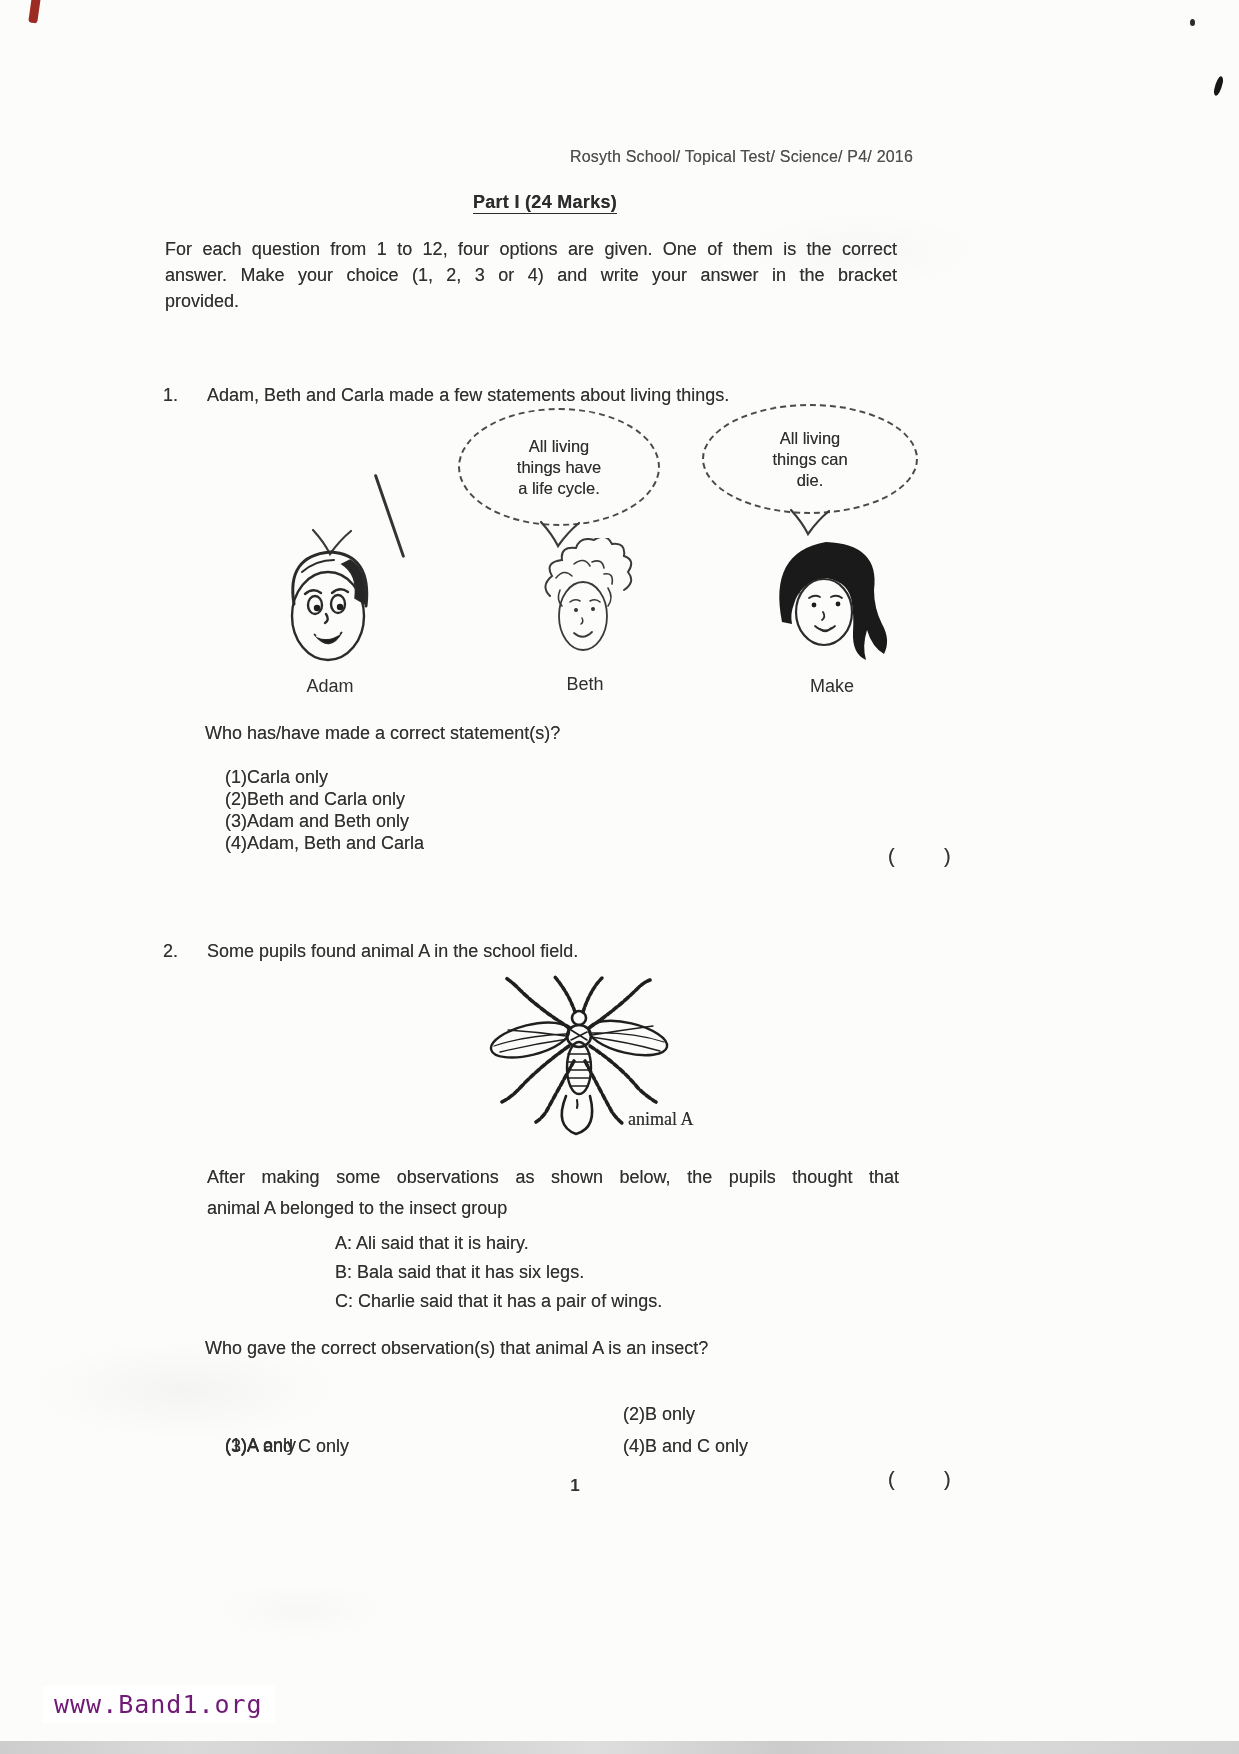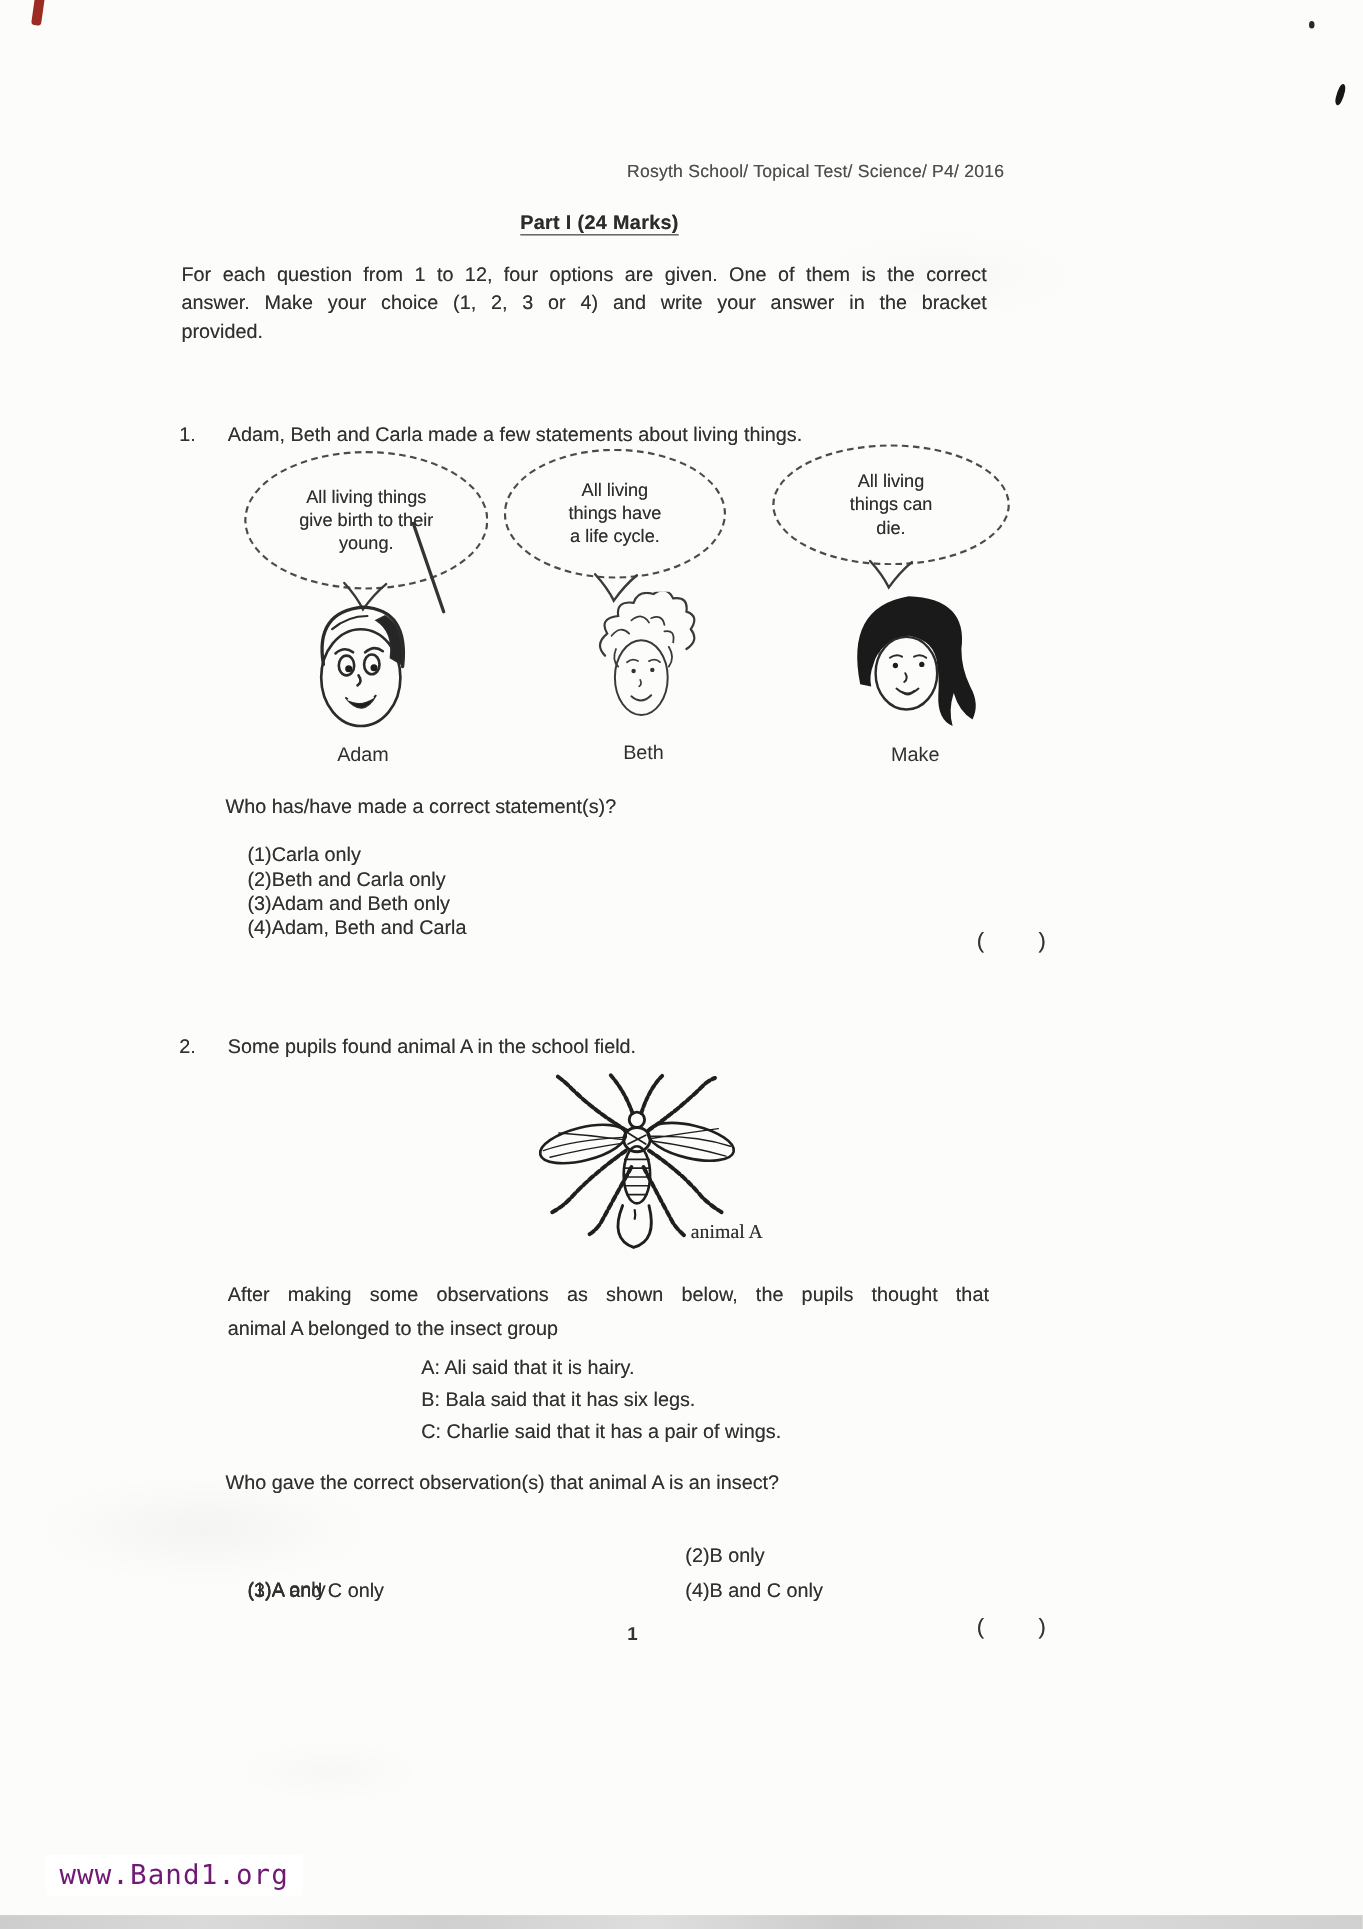--- a/index.html
+++ b/index.html
@@ -27,21 +27,21 @@
   .bubble{position:absolute;border:2.2px dashed #4a4a4a;border-radius:50%;
           display:flex;align-items:center;justify-content:center;}
   .bubble-text{font-size:16.5px;line-height:21px;text-align:center;white-space:pre-line;
                color:#2e2e2e;text-shadow:0 0 0.5px rgba(46,46,46,0.6);}
   .tail{position:absolute;}
   .slash{position:absolute;width:2.6px;background:#343434;transform:rotate(-19deg);border-radius:2px;}
   .face{position:absolute;}
   .name{position:absolute;text-align:center;font-size:18px;}
   .opt{position:absolute;left:203px;font-size:18px;text-align:right;}
   .bracket{position:absolute;font-size:20px;color:#333;text-shadow:0 0 0.5px rgba(51,51,51,0.6);}
-  .obs{position:absolute;left:335px;font-size:18px;margin-left:48px;}
+  .obs{position:absolute;left:335px;font-size:18px;}
   .pagenum{position:absolute;left:560px;top:1476px;width:30px;text-align:center;
            font-size:17px;font-weight:bold;color:#333;}
   .watermark{position:absolute;left:42px;top:1686px;background:#ffffff;
              font-family:"DejaVu Sans Mono", monospace;font-size:25px;color:#701a75;
              padding:4px 12px;letter-spacing:1px;}
   .scanbar{position:absolute;left:0;top:1741px;width:1239px;height:13px;
            background:linear-gradient(90deg,#cdcdcd,#dadada 15%,#cfcfcf 32%,#dedede 48%,#cccccc 63%,#d9d9d9 80%,#d0d0d0);}
   .speck-dot{position:absolute;left:1190px;top:19px;width:5px;height:7px;background:#2a2a2a;border-radius:50%;}
   .speck-comma{position:absolute;left:1215px;top:76px;width:7px;height:20px;background:#171717;
                border-radius:60% 40% 60% 40% / 70% 30% 70% 30%;transform:rotate(12deg);}
@@ -64,25 +64,20 @@
   </div>
 
   <div class="txt just-line" style="left:165px;top:238px;width:732px;">For each question from 1 to 12, four options are given. One of them is the correct</div>
   <div class="txt just-line" style="left:165px;top:264px;width:732px;">answer. Make your choice (1, 2, 3 or 4) and write your answer in the bracket</div>
   <div class="txt" style="left:165px;top:290px;">provided.</div>
 
   <div class="txt" style="left:163px;top:384px;">
     <span class="qnum">1.</span><span>Adam, Beth and Carla made a few statements about living things.</span>
   </div>
 
-  <div class="bubble" style="left:222px;top:410px;width:218px;height:122px;">
-    <div class="bubble-text">All living things
-give birth to their
-young.</div>
-  </div>
   <div class="bubble" style="left:458px;top:408px;width:198px;height:114px;">
     <div class="bubble-text">All living
 things have
 a life cycle.</div>
   </div>
   <div class="bubble" style="left:702px;top:404px;width:212px;height:106px;">
     <div class="bubble-text">All living
 things can
 die.</div>
   </div>

